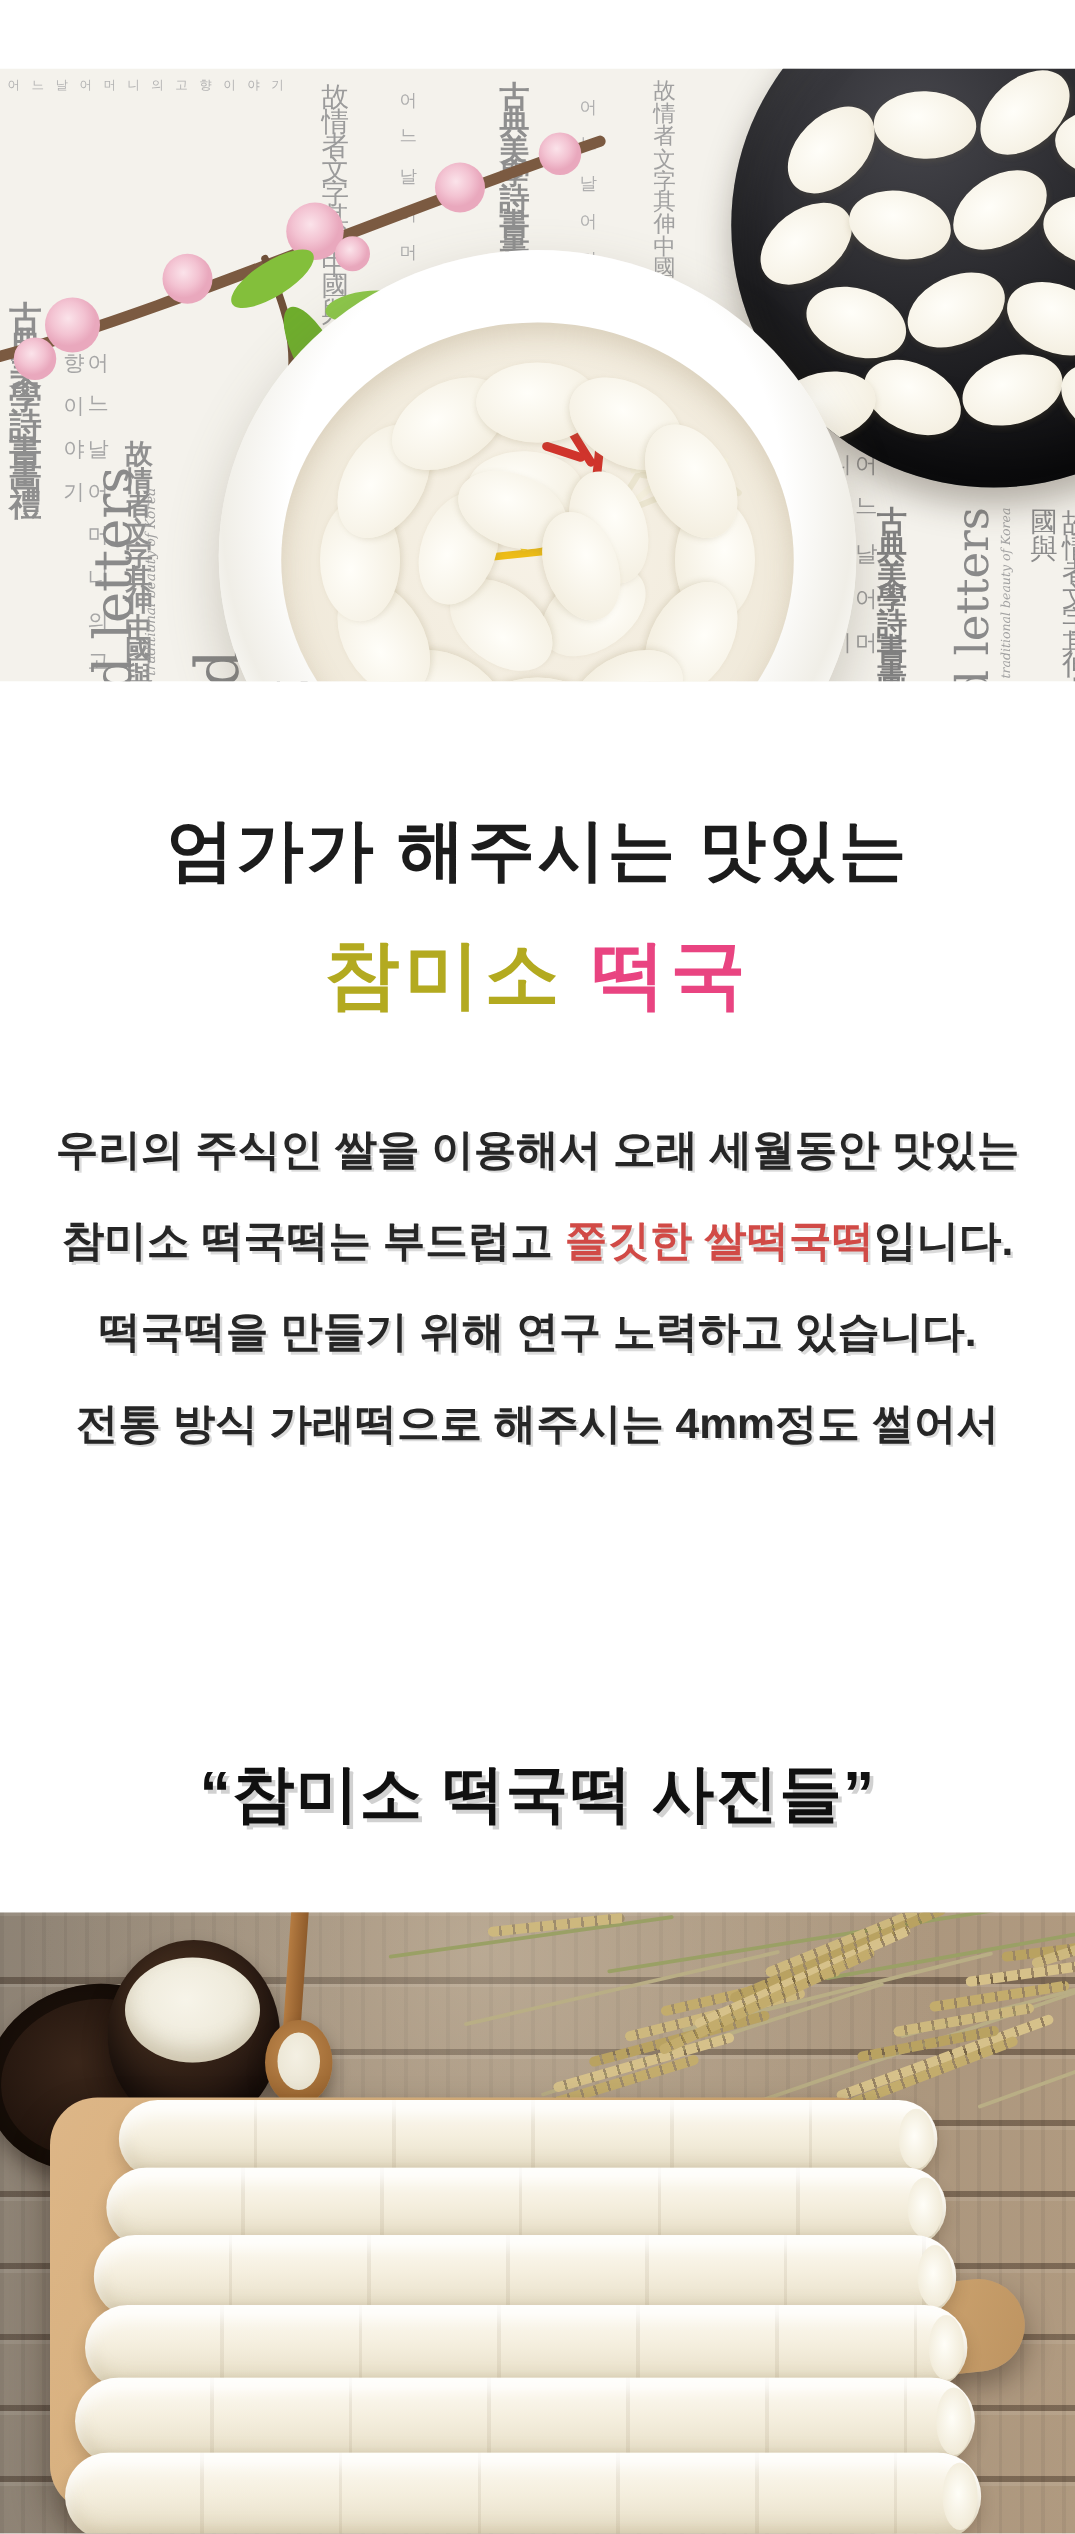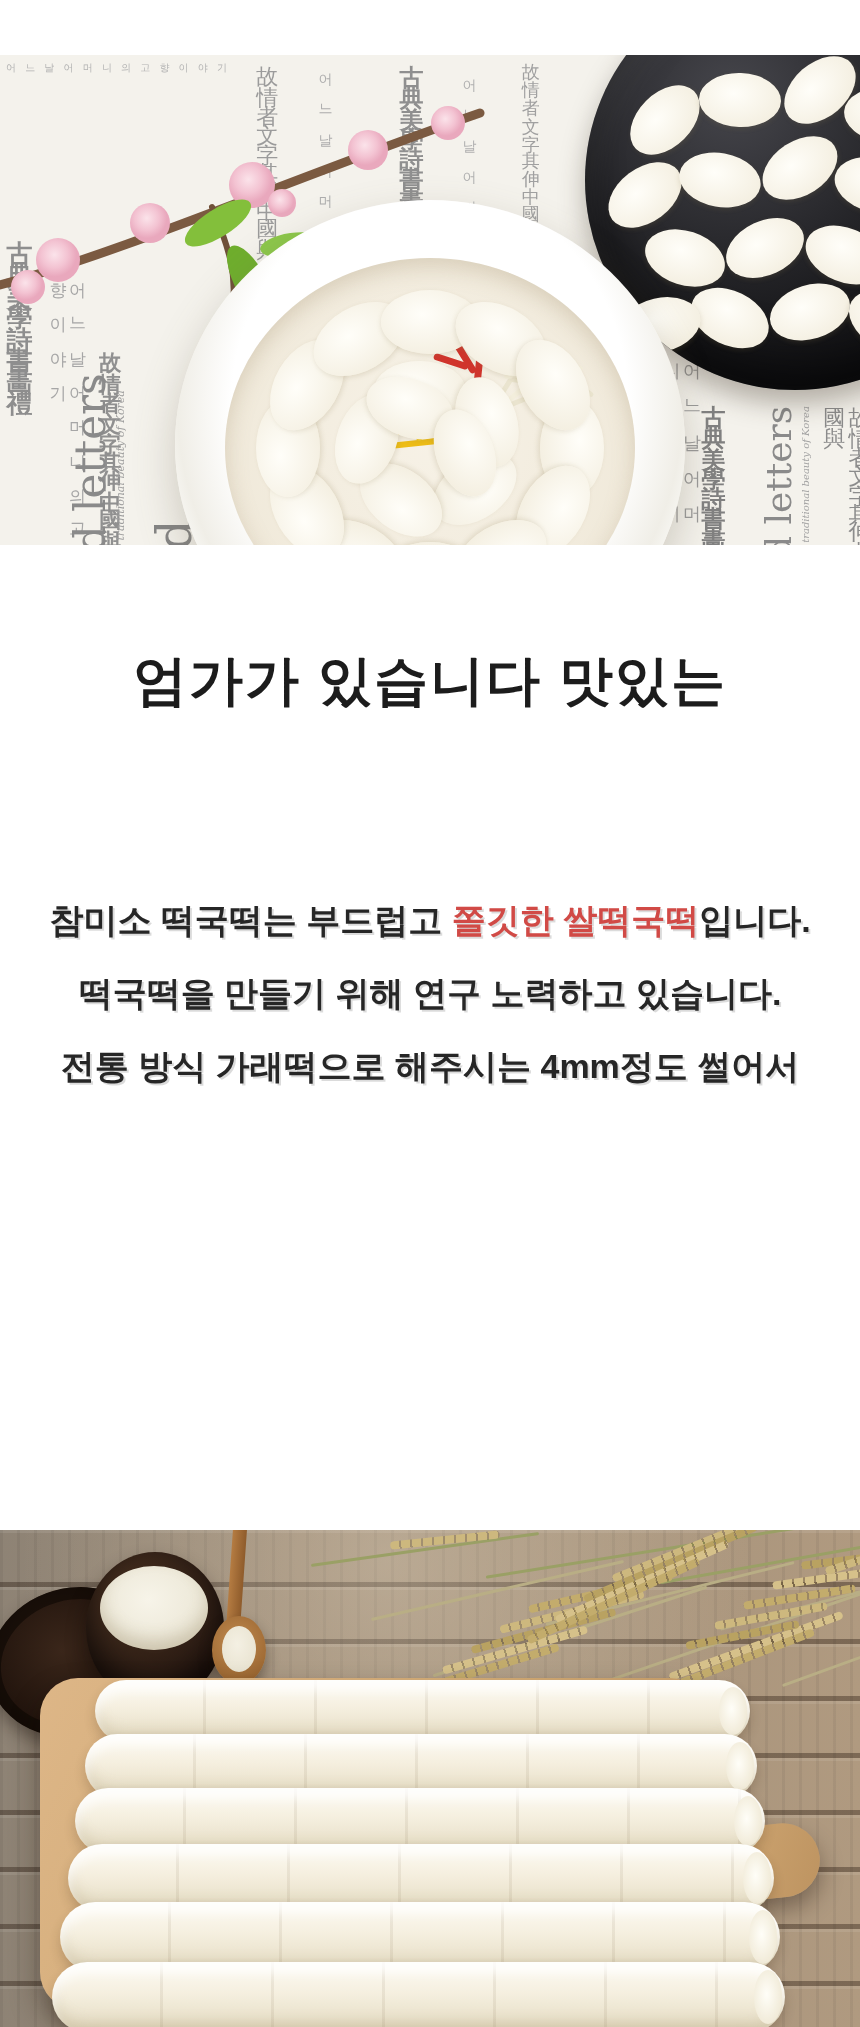--- a/index.html
+++ b/index.html
@@ -203,28 +203,31 @@
           <div style="position: absolute; left: 129.945px; top: 211.678px; width: 92px; height: 60px; border-radius: 50%; transform: rotate(217deg); background: radial-gradient(at 42% 38%, rgb(255, 254, 249), rgb(244, 239, 225) 75%, rgb(234, 227, 208)); box-shadow: rgba(140, 120, 80, 0.18) 0px 2px 5px;"></div>
           <div style="position: absolute; left: 95.7879px; top: 150.927px; width: 92px; height: 60px; border-radius: 50%; transform: rotate(289deg); background: radial-gradient(at 42% 38%, rgb(255, 254, 249), rgb(244, 239, 225) 75%, rgb(234, 227, 208)); box-shadow: rgba(140, 120, 80, 0.18) 0px 2px 5px;"></div>
           <div style="position: absolute; left: 148.988px; top: 102.714px; width: 92px; height: 60px; border-radius: 50%; transform: rotate(361deg); background: radial-gradient(at 42% 38%, rgb(255, 254, 249), rgb(244, 239, 225) 75%, rgb(234, 227, 208)); box-shadow: rgba(140, 120, 80, 0.18) 0px 2px 5px;"></div>
           <div style="position: absolute; left: 216.024px; top: 133.669px; width: 92px; height: 60px; border-radius: 50%; transform: rotate(433deg); background: radial-gradient(at 42% 38%, rgb(255, 254, 249), rgb(244, 239, 225) 75%, rgb(234, 227, 208)); box-shadow: rgba(140, 120, 80, 0.18) 0px 2px 5px;"></div>
           <div style="position: absolute; left: 140px; top: 121px; width: 90px; height: 58px; border-radius: 50%; transform: rotate(20deg); background: radial-gradient(at 42% 38%, rgb(255, 254, 249), rgb(244, 239, 225) 75%, rgb(234, 227, 208)); box-shadow: rgba(140, 120, 80, 0.18) 0px 2px 5px;"></div>
           <div style="position: absolute; left: 195px; top: 166px; width: 90px; height: 58px; border-radius: 50%; transform: rotate(70deg); background: radial-gradient(at 42% 38%, rgb(255, 254, 249), rgb(244, 239, 225) 75%, rgb(234, 227, 208)); box-shadow: rgba(140, 120, 80, 0.18) 0px 2px 5px;"></div>
         </div>
     </div>
   </div>
 
-  <h2 class="hand-title" id="title1">엄가가 있습니다 맛있는</h2>
+  <h2 class="hand-title" id="title1">엄가가 해주시는 맛있는</h2>
+  <h2 class="hand-title" id="title2"><span class="olive">참미소</span><span> </span><span class="pink">떡국</span></h2>
 
   <div id="bodyblock">
+    <p class="body-line"><span>우리의 주식인 쌀을 이용해서 오래 세월동안 맛있는</span></p>
     <p class="body-line"><span>참미소 떡국떡는 부드럽고 </span><span class="seg-red">쫄깃한 쌀떡국떡</span><span>입니다.</span></p>
     <p class="body-line"><span>떡국떡을 만들기 위해 연구 노력하고 있습니다.</span></p>
     <p class="body-line"><span>전통 방식 가래떡으로 해주시는 4mm정도 썰어서</span></p>
   </div>
 
+  <h2 id="quoteheading">“참미소 떡국떡 사진들”</h2>
 
   <div class="photo" id="bottomphoto">
     <div id="potlid"></div>
     <div id="pot">
       <div id="potrice"></div>
     </div>
     <div id="spoonhandle"></div>
     <div id="spoonbowl">
       <div id="spoonrice"></div>
     </div>

